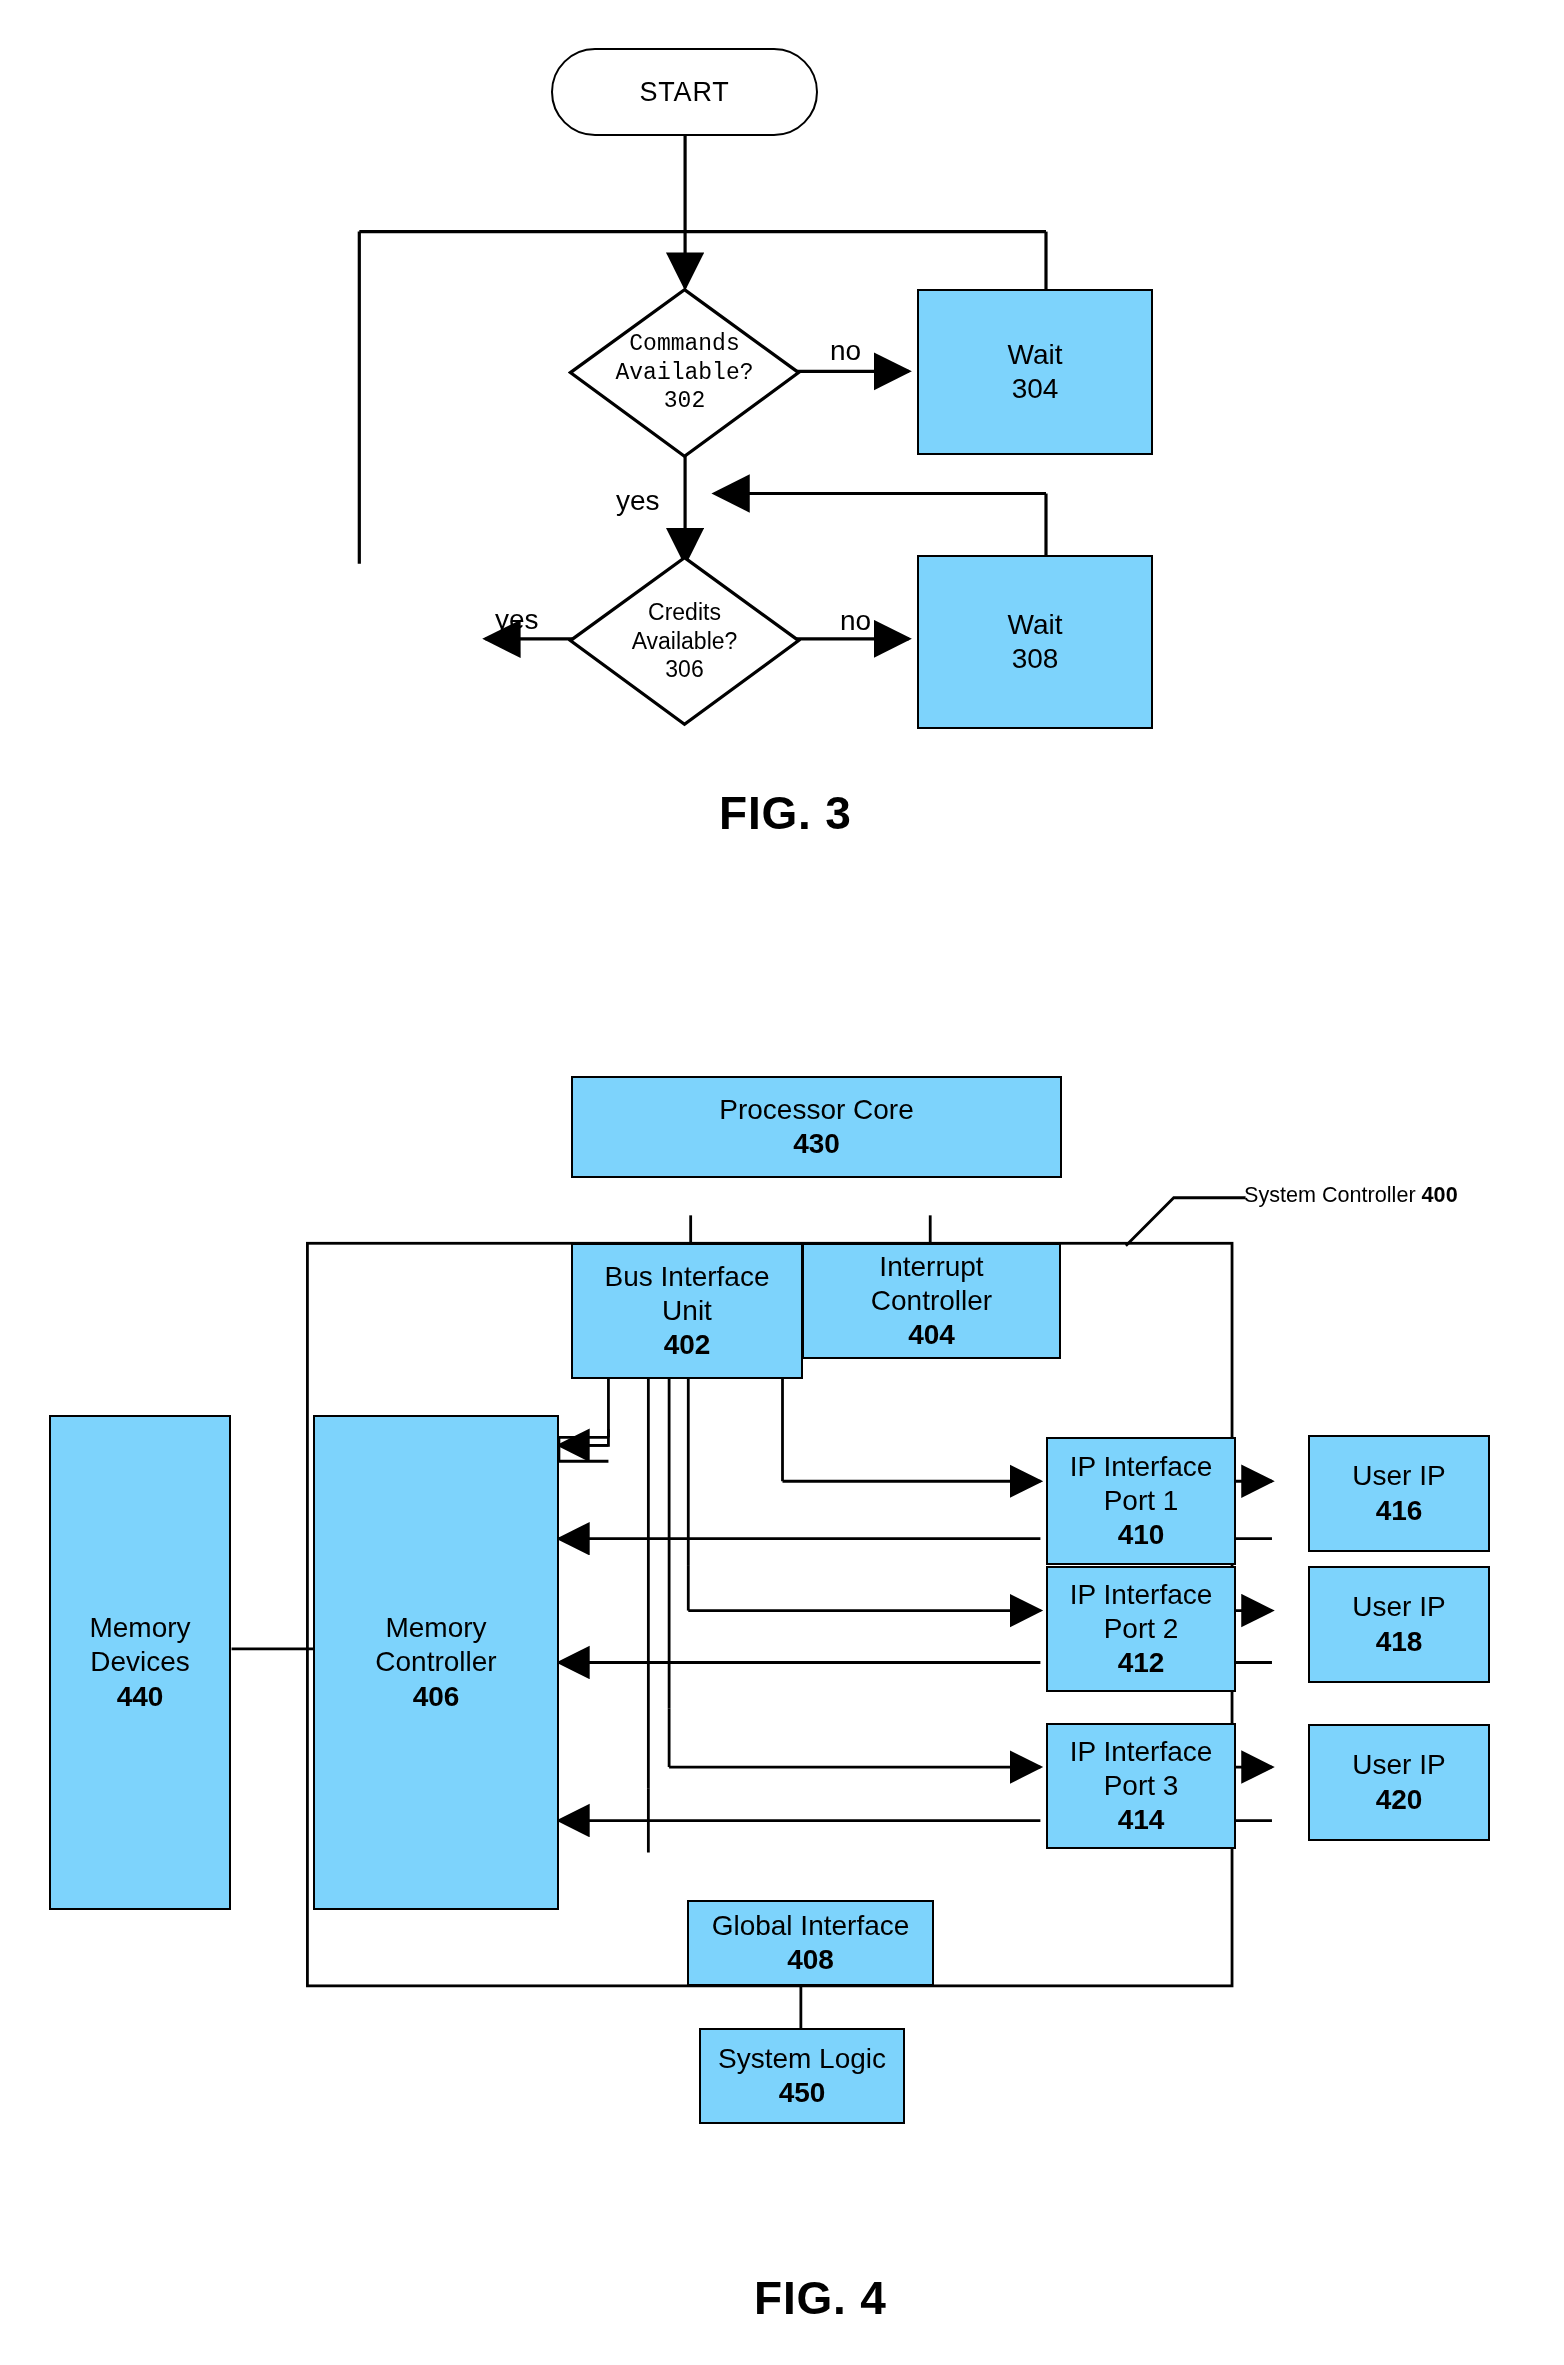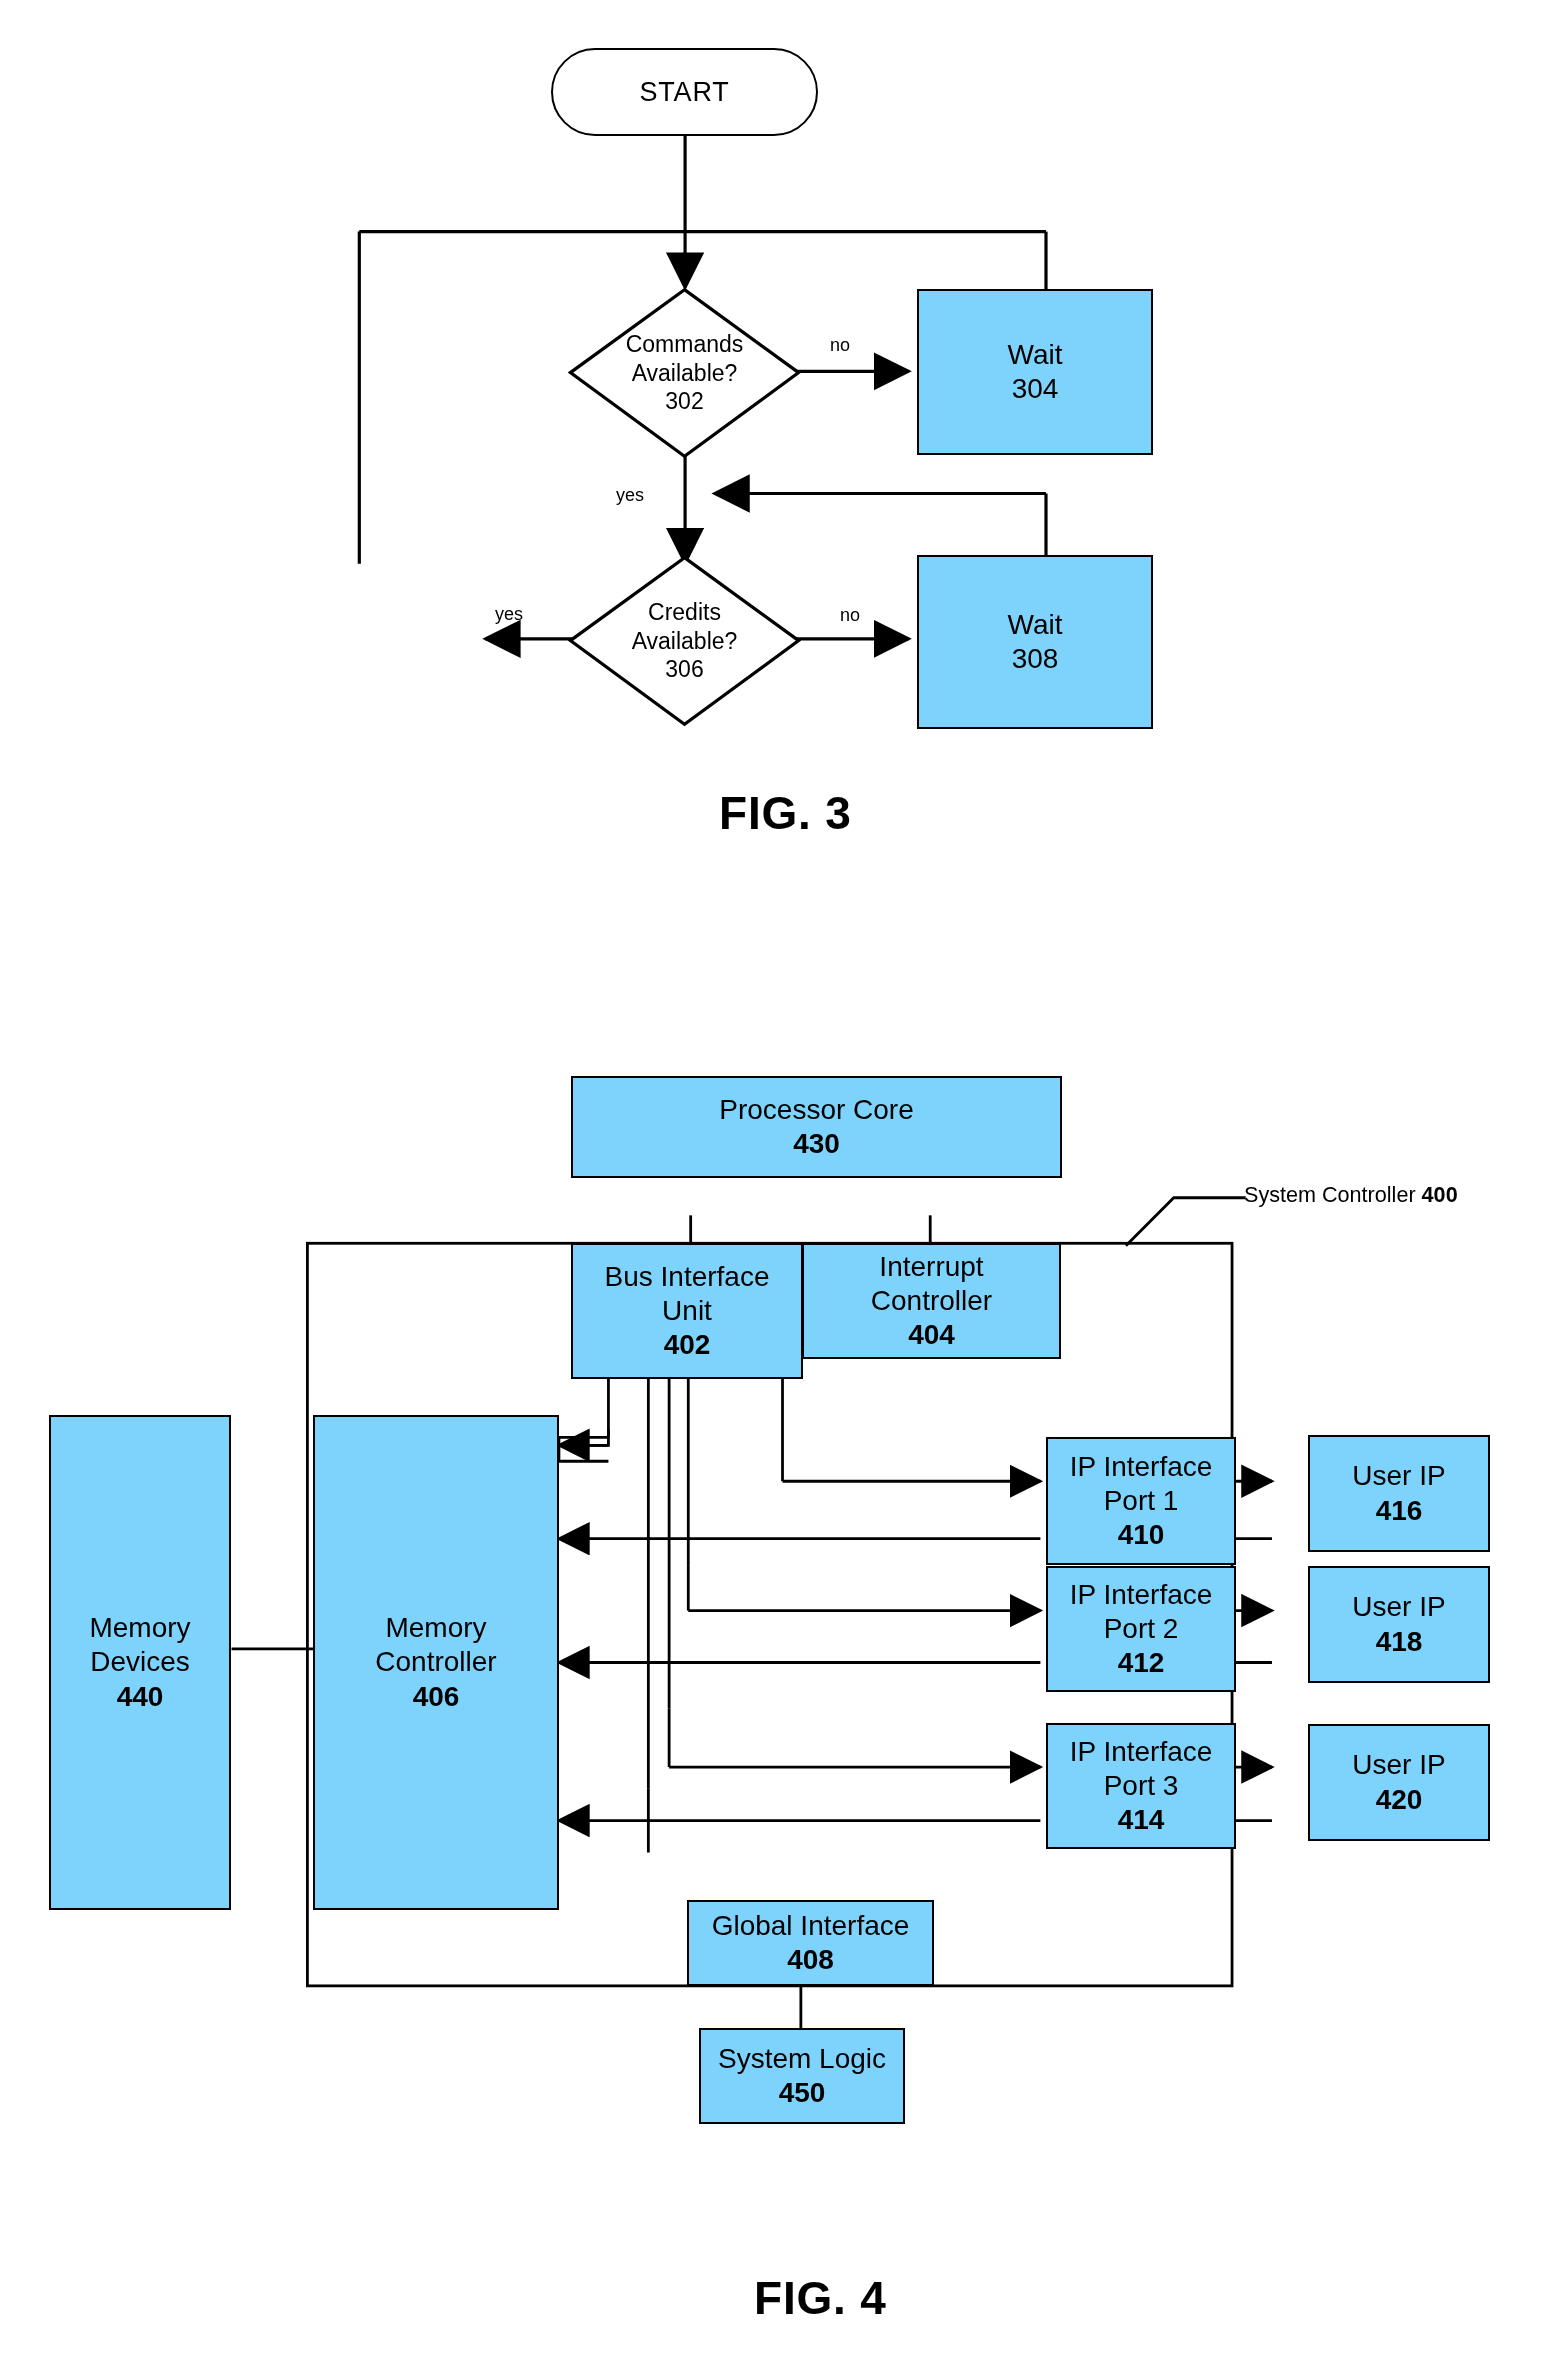--- a/index.html
+++ b/index.html
@@ -82,21 +82,21 @@
     justify-content: center;
     text-align: center;
     font-size: 23px;
     line-height: 1.26;
     pointer-events: none;
   }
 
   
   .edge-label {
     position: absolute;
-    font-size: 18px;
+    font-size: 28px;
     background: transparent;
     z-index: 4;
     white-space: nowrap;
   }
 
   
   .fig-caption {
     position: absolute;
     font-size: 46px;
     font-weight: 700;
@@ -203,21 +203,21 @@
       <line x1="1593" y1="2280" x2="1493" y2="2280" marker-end="url(#ah)"></line>
 
       <line x1="1003" y1="2487" x2="1003" y2="2540"></line>
     </g>
   </svg>
 
   <div class="terminator" style="left:551px; top:48px; width:267px; height:88px;">
     <span>START</span>
   </div>
 
-  <div class="diamond-wrap" style="left:568px; top:287px; width:233px; height:172px;">
+  <div class="diamond-wrap" style="left:568px; top:287px; width:233px; height:172px;font-family:Liberation Mono, monospace;">
     <svg width="233" height="172" viewBox="0 0 292 215" xmlns="http://www.w3.org/2000/svg">
       <polygon points="146,3 289,107 146,212 3,107" fill="#fff" stroke="#000" stroke-width="4"></polygon>
     </svg>
     <div class="diamond-text">
       <span class="l1">Commands</span>
       <span class="l2">Available?</span>
       <span class="l3 refplain">302</span>
     </div>
   </div>
 

